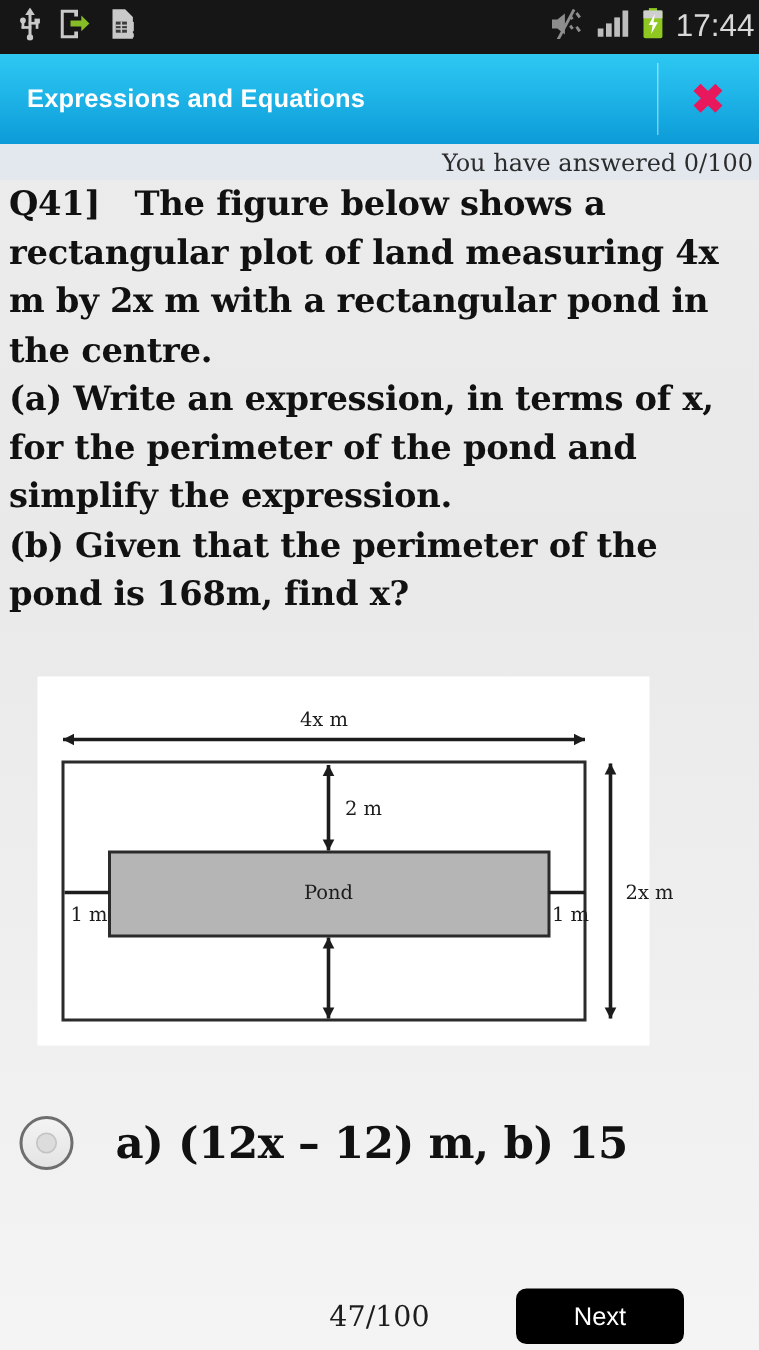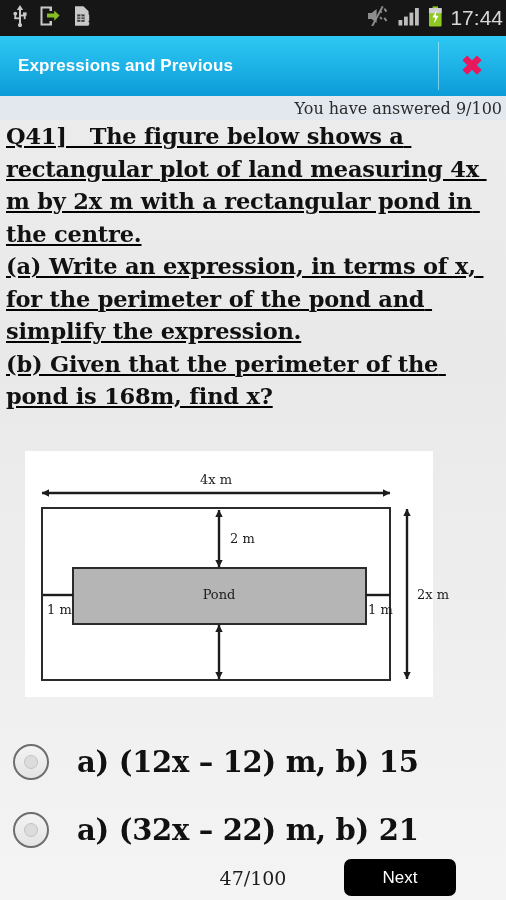--- a/index.html
+++ b/index.html
@@ -107,21 +107,20 @@
     color: #2b2b2b;
     padding-right: 4px;
     white-space: nowrap;
   }
 
   
   .question-area {
     position: absolute;
     left: 0; top: 120px;
     width: 506px;
-    text-decoration: underline;
   }
   .question-text {
     font-family: "DejaVu Serif", serif;
     font-weight: bold;
     font-size: 22.5px;
     line-height: 32.5px;
     color: #111111;
     padding: 0 5px 0 6px;
     letter-spacing: -0.2px;
     white-space: pre-wrap;
@@ -276,29 +275,29 @@
           <rect x="1" y="2" width="12.6" height="18.5" rx="1.2" fill="#8ec820"></rect>
           <rect x="1" y="2" width="12.6" height="5.2" fill="#cfcfcf"></rect>
           <path d="M8.6 4.2 L4.4 11.6 H7.1 L6.1 17.6 L10.6 9.8 H7.7 Z" fill="#ffffff"></path>
         </svg>
       </span>
       <span class="status-time">17:44</span>
     </div>
   </div>
 
   <div class="title-bar">
-    <span class="title-text">Expressions and Previous</span>
+    <span class="title-text">Expressions and Equations</span>
     <div class="title-divider"></div>
     <div class="close-btn">
       <span class="close-x">✖</span>
     </div>
   </div>
 
   <div class="answered-bar">
-    <span class="answered-text">You have answered 9/100</span>
+    <span class="answered-text">You have answered 0/100</span>
   </div>
 
   <div class="question-area">
     <div class="question-text">Q41]   The figure below shows a rectangular plot of land measuring 4x m by 2x m with a rectangular pond in the centre.
 (a) Write an expression, in terms of x, for the perimeter of the pond and simplify the expression.
 (b) Given that the perimeter of the pond is 168m, find x?</div>
   </div>
 
   <div class="figure-wrap">
     <svg class="figure-svg" width="456" height="246" viewBox="0 0 456 246">
@@ -335,26 +334,20 @@
     </svg>
   </div>
 
   <div class="options">
     <div class="option-row">
       <span class="radio">
         <span class="radio-inner"></span>
       </span>
       <span class="option-label">a) (12x – 12) m, b) 15</span>
     </div>
-    <div class="option-row">
-      <span class="radio">
-        <span class="radio-inner"></span>
-      </span>
-      <span class="option-label">a) (32x – 22) m, b) 21</span>
-    </div>
   </div>
 
   <div class="bottom-nav">
     <span class="nav-counter">47/100</span>
     <button class="nav-btn nav-next">Next</button>
   </div>
 
 </div>
 
 </body></html>

